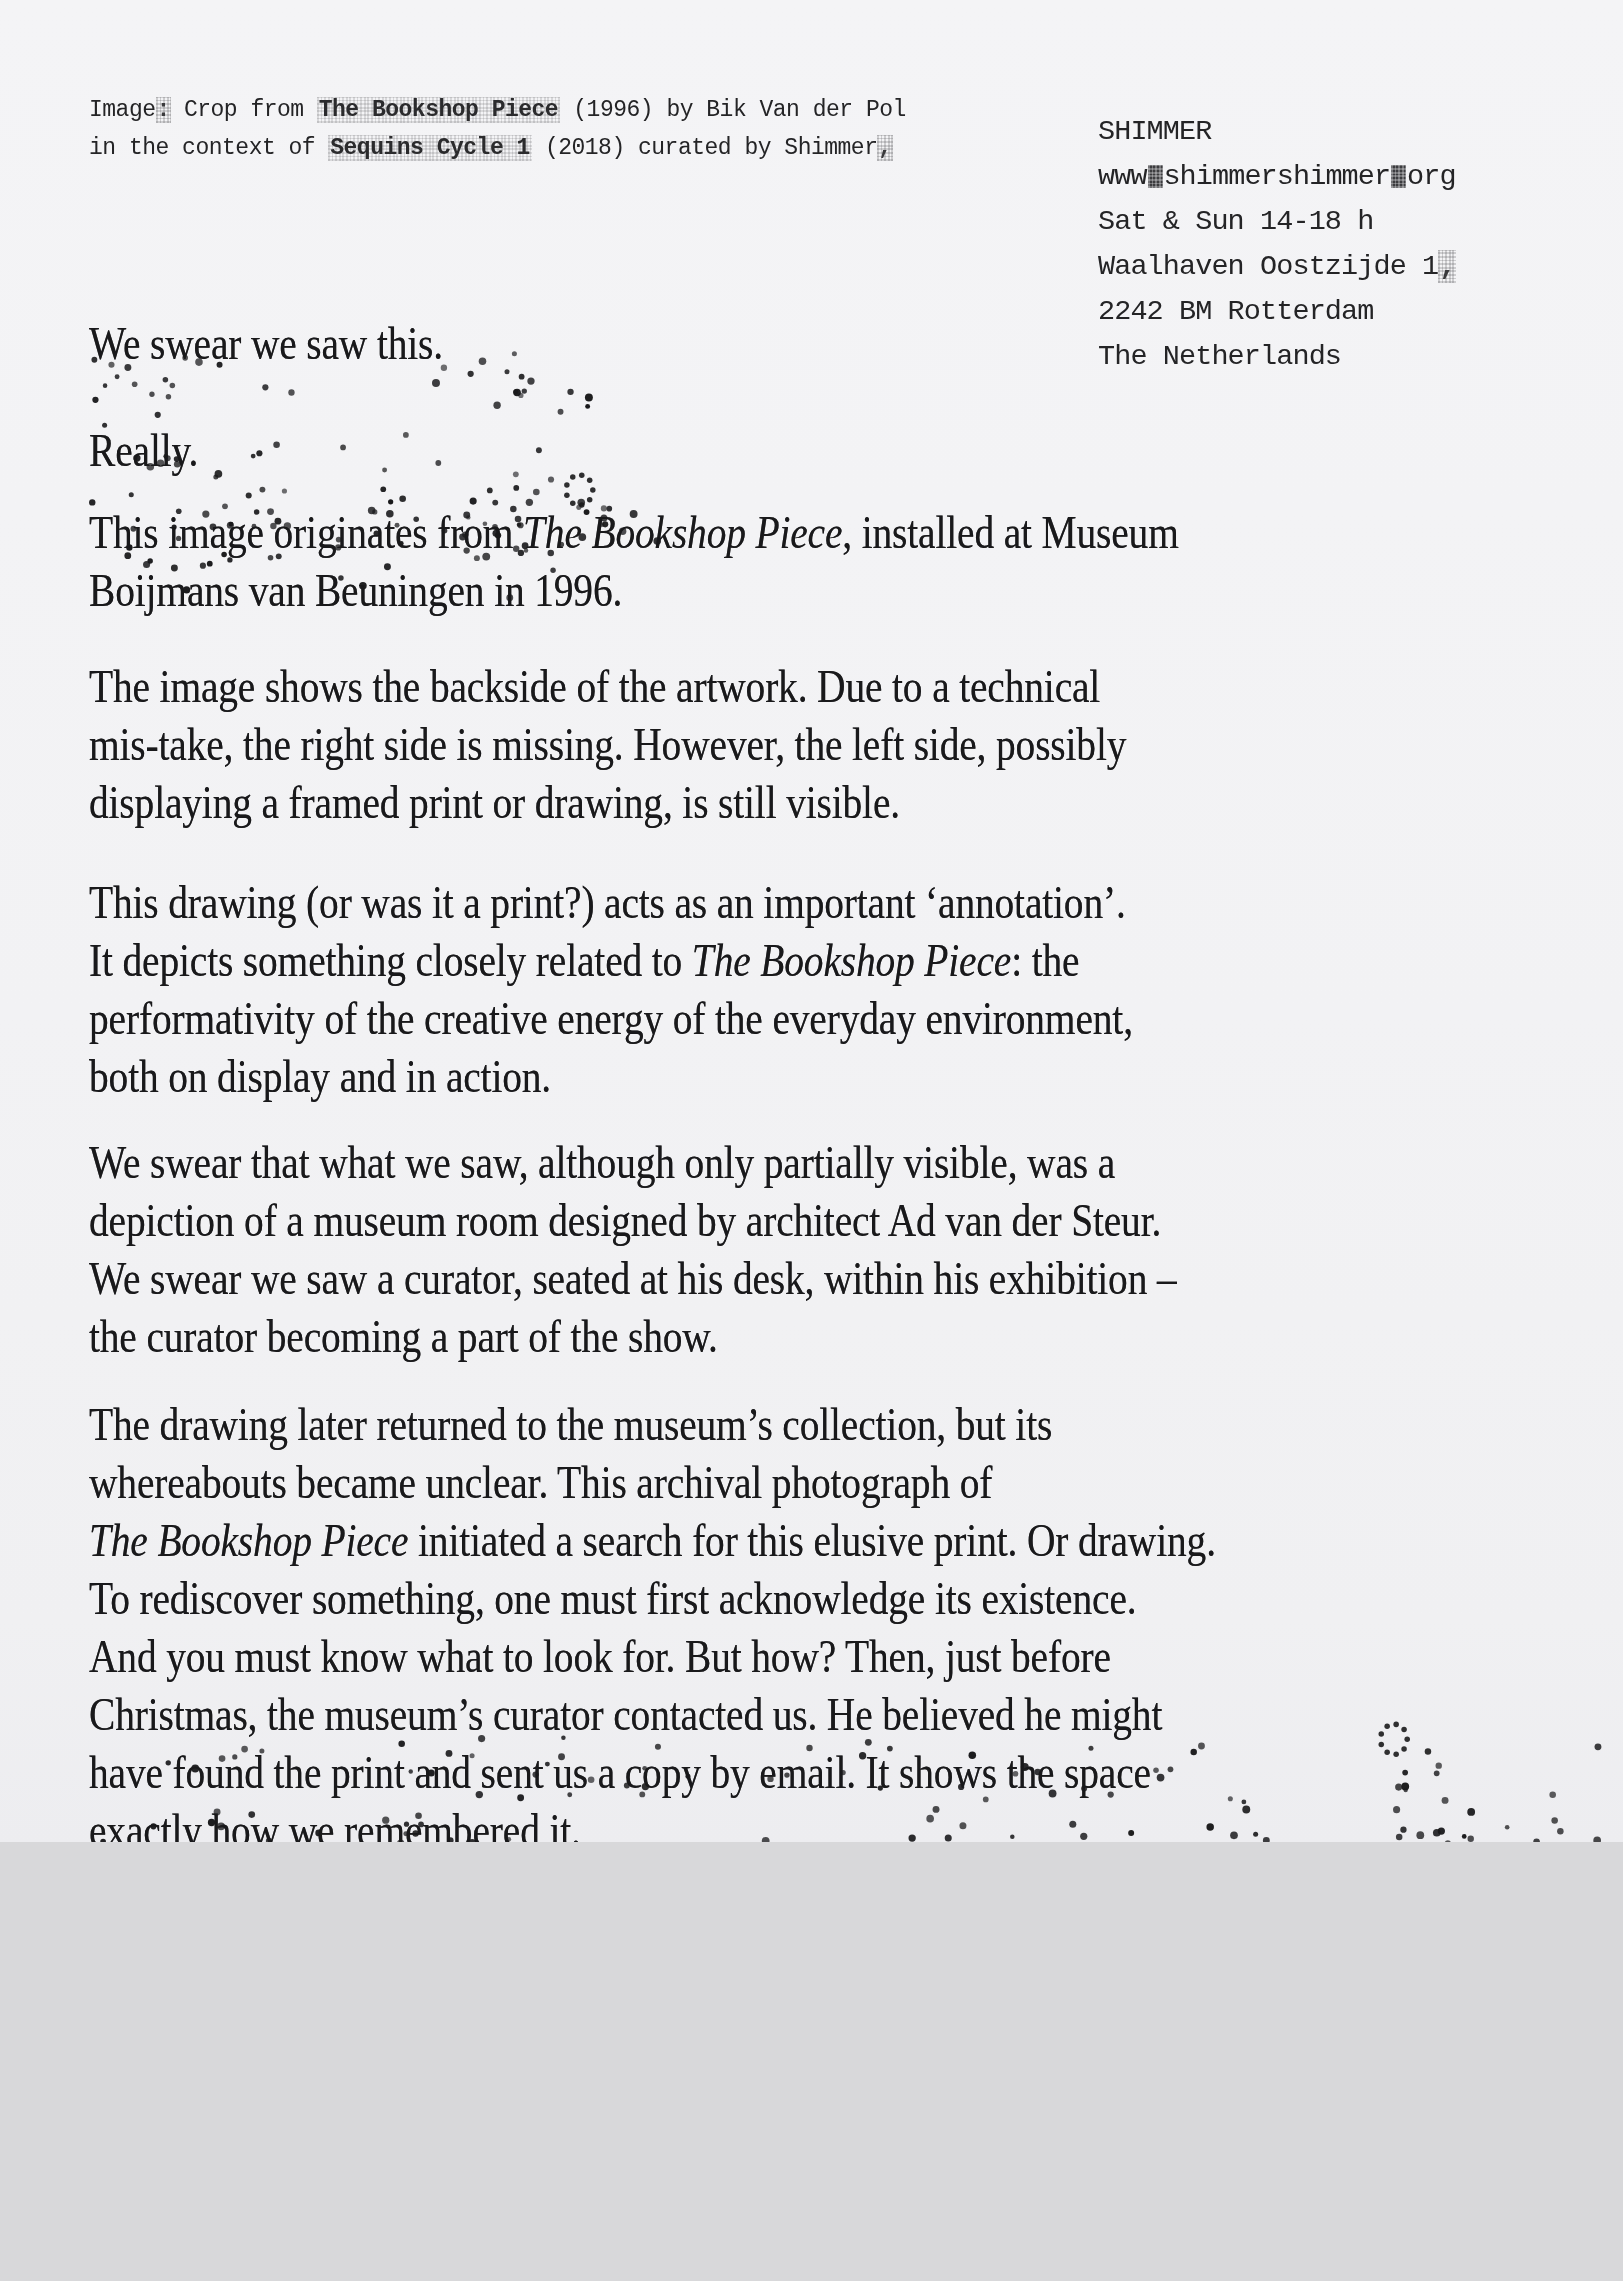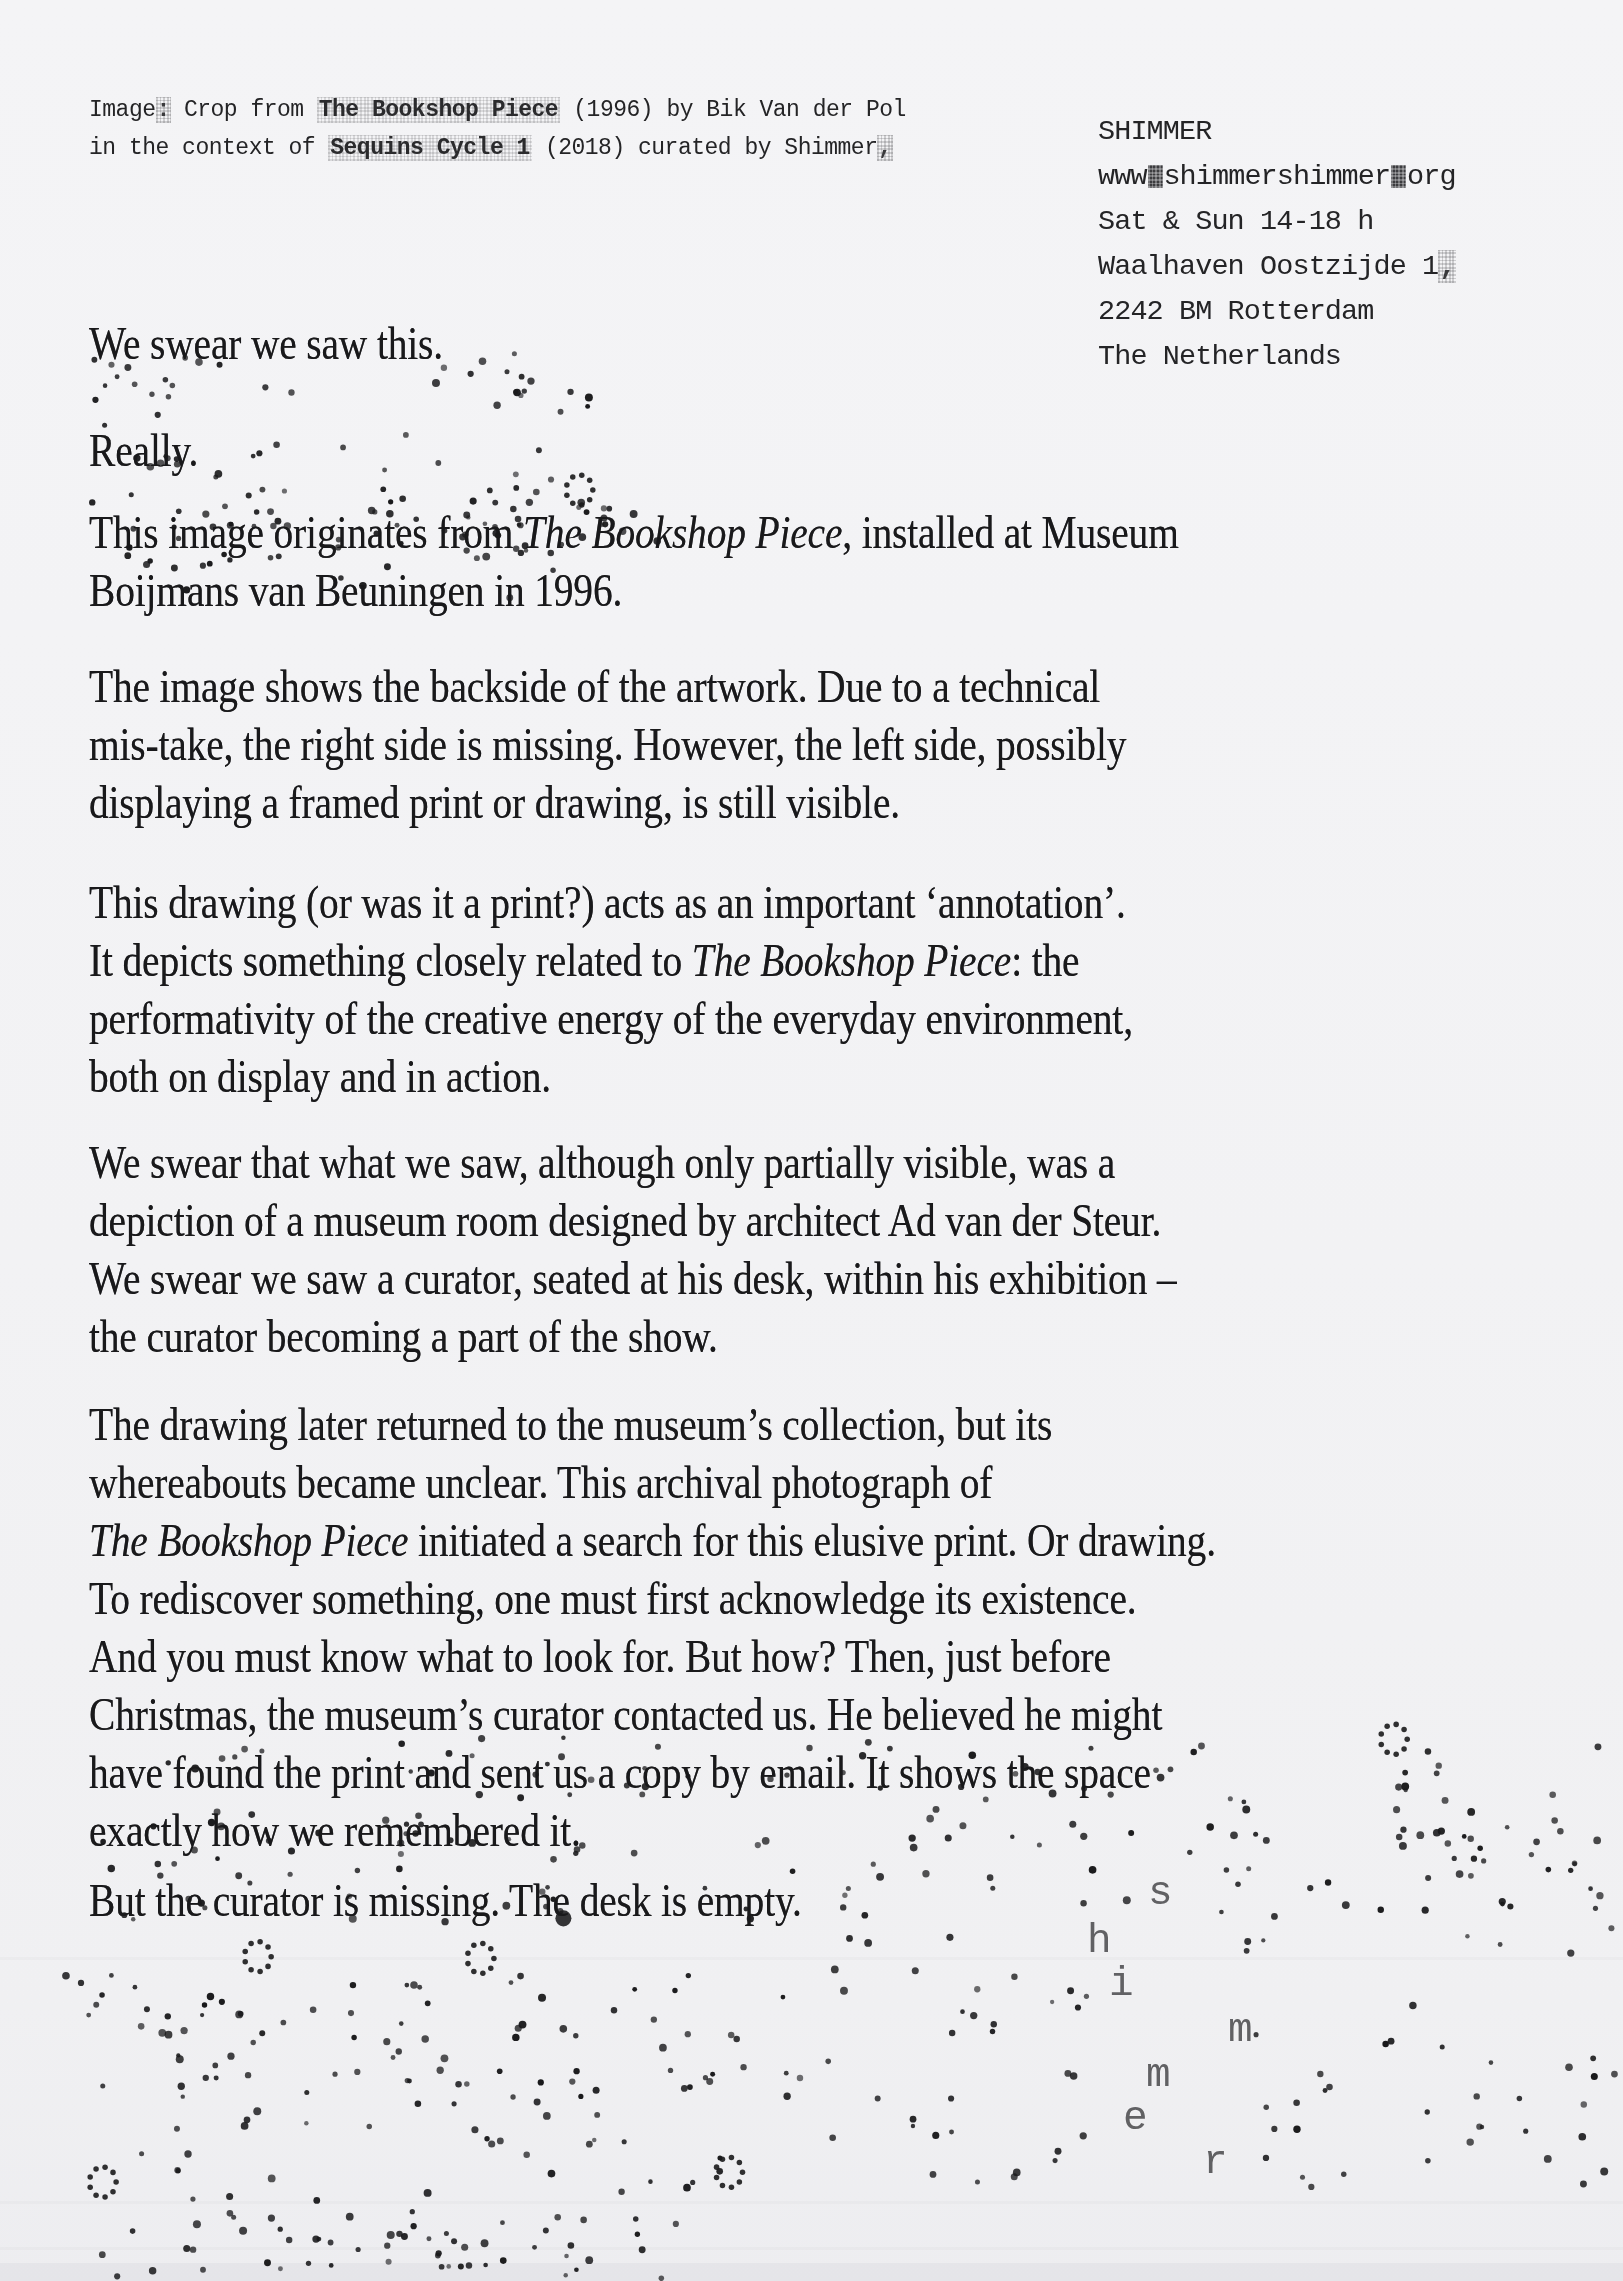--- a/index.html
+++ b/index.html
@@ -1,18 +1,18 @@
 <!DOCTYPE html>
 <html style="font-size:14.3px"><head>
 <meta charset="utf-8">
 <style>
   html,body{margin:0;padding:0;background:#d8d8da;}
   .page{
     position:relative;
-    width:1624px;height:2281px;
+    width:1624px;height:1842px;
     margin:0 auto;
     background:linear-gradient(180deg,#f4f4f6 0%,#f2f2f4 55%,#f0f0f2 88%,#ededf0 100%);
     overflow:hidden;
     color:#1c1c1e;
   }
   
   .caption{
     position:absolute;left:89px;top:91px;
     font-family:"Liberation Mono",monospace;
     font-size:23px;line-height:38px;letter-spacing:-0.5px;

